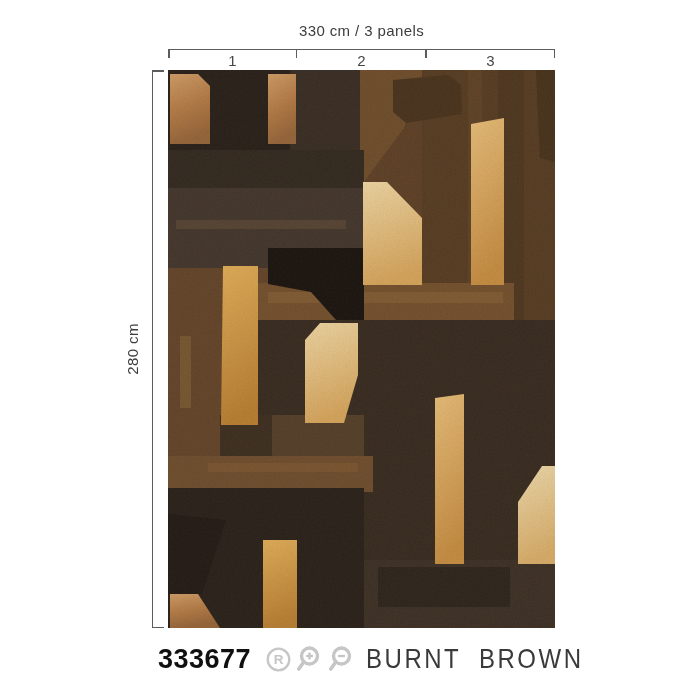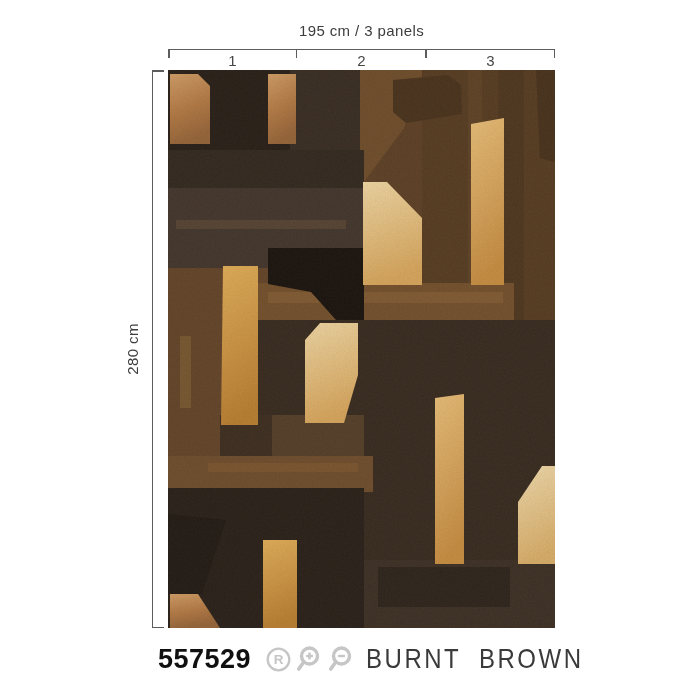--- a/index.html
+++ b/index.html
@@ -34,21 +34,21 @@
   .icon-row{display:flex;align-items:center;gap:4px;margin-left:14px;margin-right:10px;}
   .icon-row svg{display:block;}
   .name{font-size:24px;color:#3a3a3a;letter-spacing:2.5px;word-spacing:9px;
     transform:scaleY(1.14);transform-origin:center;white-space:nowrap;}
 </style>
 </head>
 <body>
 
 <div class="scene">
 
-  <div class="dim-label-top">195 cm / 3 panels</div>
+  <div class="dim-label-top">330 cm / 3 panels</div>
   <div class="bracket-top">
     <div class="tick-v t0"></div>
     <div class="tick-v t1"></div>
     <div class="tick-v t2"></div>
     <div class="tick-v t3"></div>
   </div>
   <div class="panel-numbers">
     <span>1</span>
     <span>2</span>
     <span>3</span>
@@ -130,21 +130,21 @@
           <polygon points="350,432 374,396 387,396 387,494 350,494" fill="url(#gCreamR)"></polygon>
           <rect x="95" y="470" width="34" height="88" fill="url(#gGoldL)"></rect>
           <polygon points="2,524 30,524 52,558 2,558" fill="url(#gCopper)"></polygon>
         </g>
       <rect x="0" y="0" width="387" height="558" filter="url(#grainDark)" opacity="0.16"></rect>
       <rect x="0" y="0" width="387" height="558" filter="url(#grainLight)" opacity="0.10"></rect>
     </svg>
   </div>
 
   <div class="footer">
-    <span class="sku">557529</span>
+    <span class="sku">333677</span>
     <span class="icon-row">
       <svg width="27" height="27" viewBox="0 0 28 28">
         <circle cx="14" cy="14" r="11.2" fill="none" stroke="#c6c6c6" stroke-width="2.4"></circle>
         <text x="14" y="19" text-anchor="middle" font-size="14" font-weight="bold" font-family="Liberation Sans, sans-serif" fill="#c6c6c6">R</text>
       </svg>
       <svg width="28" height="28" viewBox="0 0 28 28">
         <circle cx="13.5" cy="11" r="8" fill="none" stroke="#c6c6c6" stroke-width="3.4"></circle>
         <line x1="7" y1="18" x2="2.8" y2="24" stroke="#c6c6c6" stroke-width="3.6" stroke-linecap="round"></line>
         <line x1="13.5" y1="7.6" x2="13.5" y2="14.4" stroke="#c6c6c6" stroke-width="2.4"></line>
         <line x1="10.1" y1="11" x2="16.9" y2="11" stroke="#c6c6c6" stroke-width="2.4"></line>

